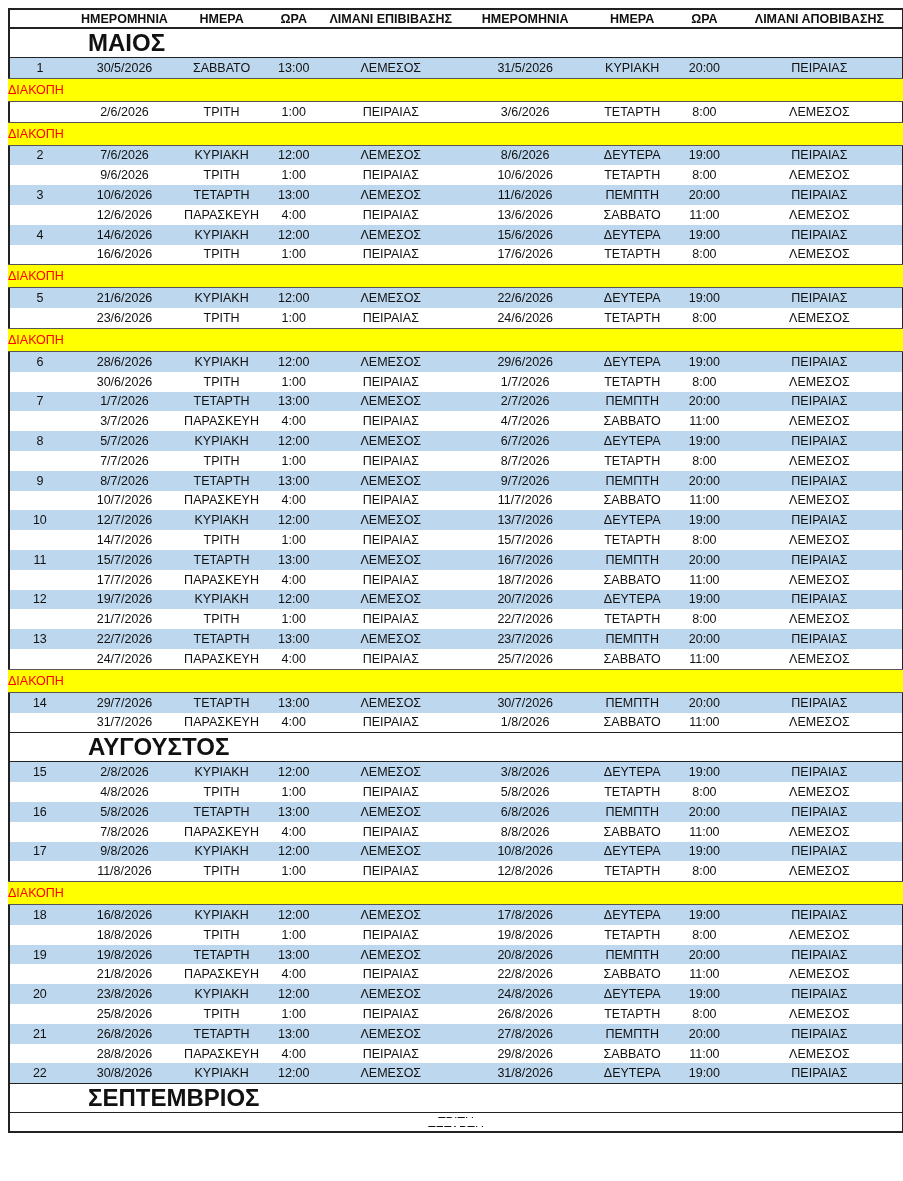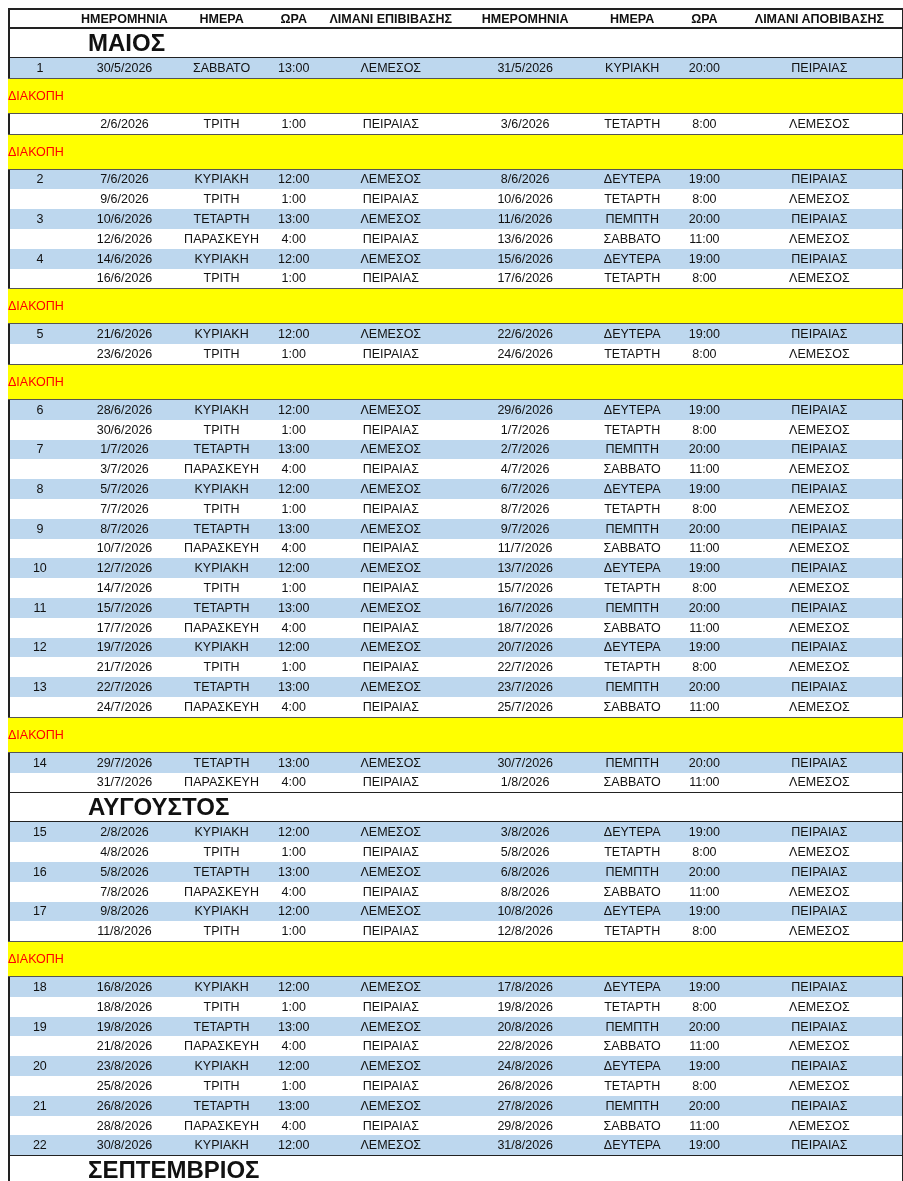--- a/index.html
+++ b/index.html
@@ -9,21 +9,21 @@
   .row { display: flex; align-items: center; height: 19.8px; font-size: 12.5px; box-sizing: border-box; }
   .row > span { text-align: center; white-space: nowrap; overflow: hidden; }
   .c0 { width: 60px; } .c1 { width: 110px; } .c2 { width: 85px; } .c3 { width: 60px; }
   .c4 { width: 135px; } .c5 { width: 135px; } .c6 { width: 80px; } .c7 { width: 65px; } .c8 { width: 166px; }
   .hdr { font-weight: bold; font-size: 12.5px; height: 20px; border: 2px solid #222; border-bottom: 1px solid #222; background: #fff; }
   .month { height: 30px; border-left: 2px solid #222; border-right: 2px solid #222; border-top: 1px solid #222; border-bottom: 1px solid #222; background: #fff; }
   .month span { font-weight: bold; font-size: 24px; padding-left: 78px; text-align: left !important; }
   .trip { border-left: 2px solid #222; border-right: 2px solid #222; }
   .trip.blue { background: #bdd7ee; }
   .trip.white { background: #ffffff; }
-  .pause { background: #ffff00; height: 36px; border-top: 1px solid #555; border-bottom: 1px solid #555; }
+  .pause { background: #ffff00; height: 24px; border-top: 1px solid #555; border-bottom: 1px solid #555; }
   .pause span { color: #ff0000; font-size: 12.5px; text-align: left !important; padding-left: 0px; }
   .last { border-bottom: 2px solid #222; flex-direction: column; }
 </style>
 </head>
 <body>
 
 <div id="sheet">
   <div class="row hdr">
     <span class="c0"></span>
     <span class="c1">ΗΜΕΡΟΜΗΝΙΑ</span>

